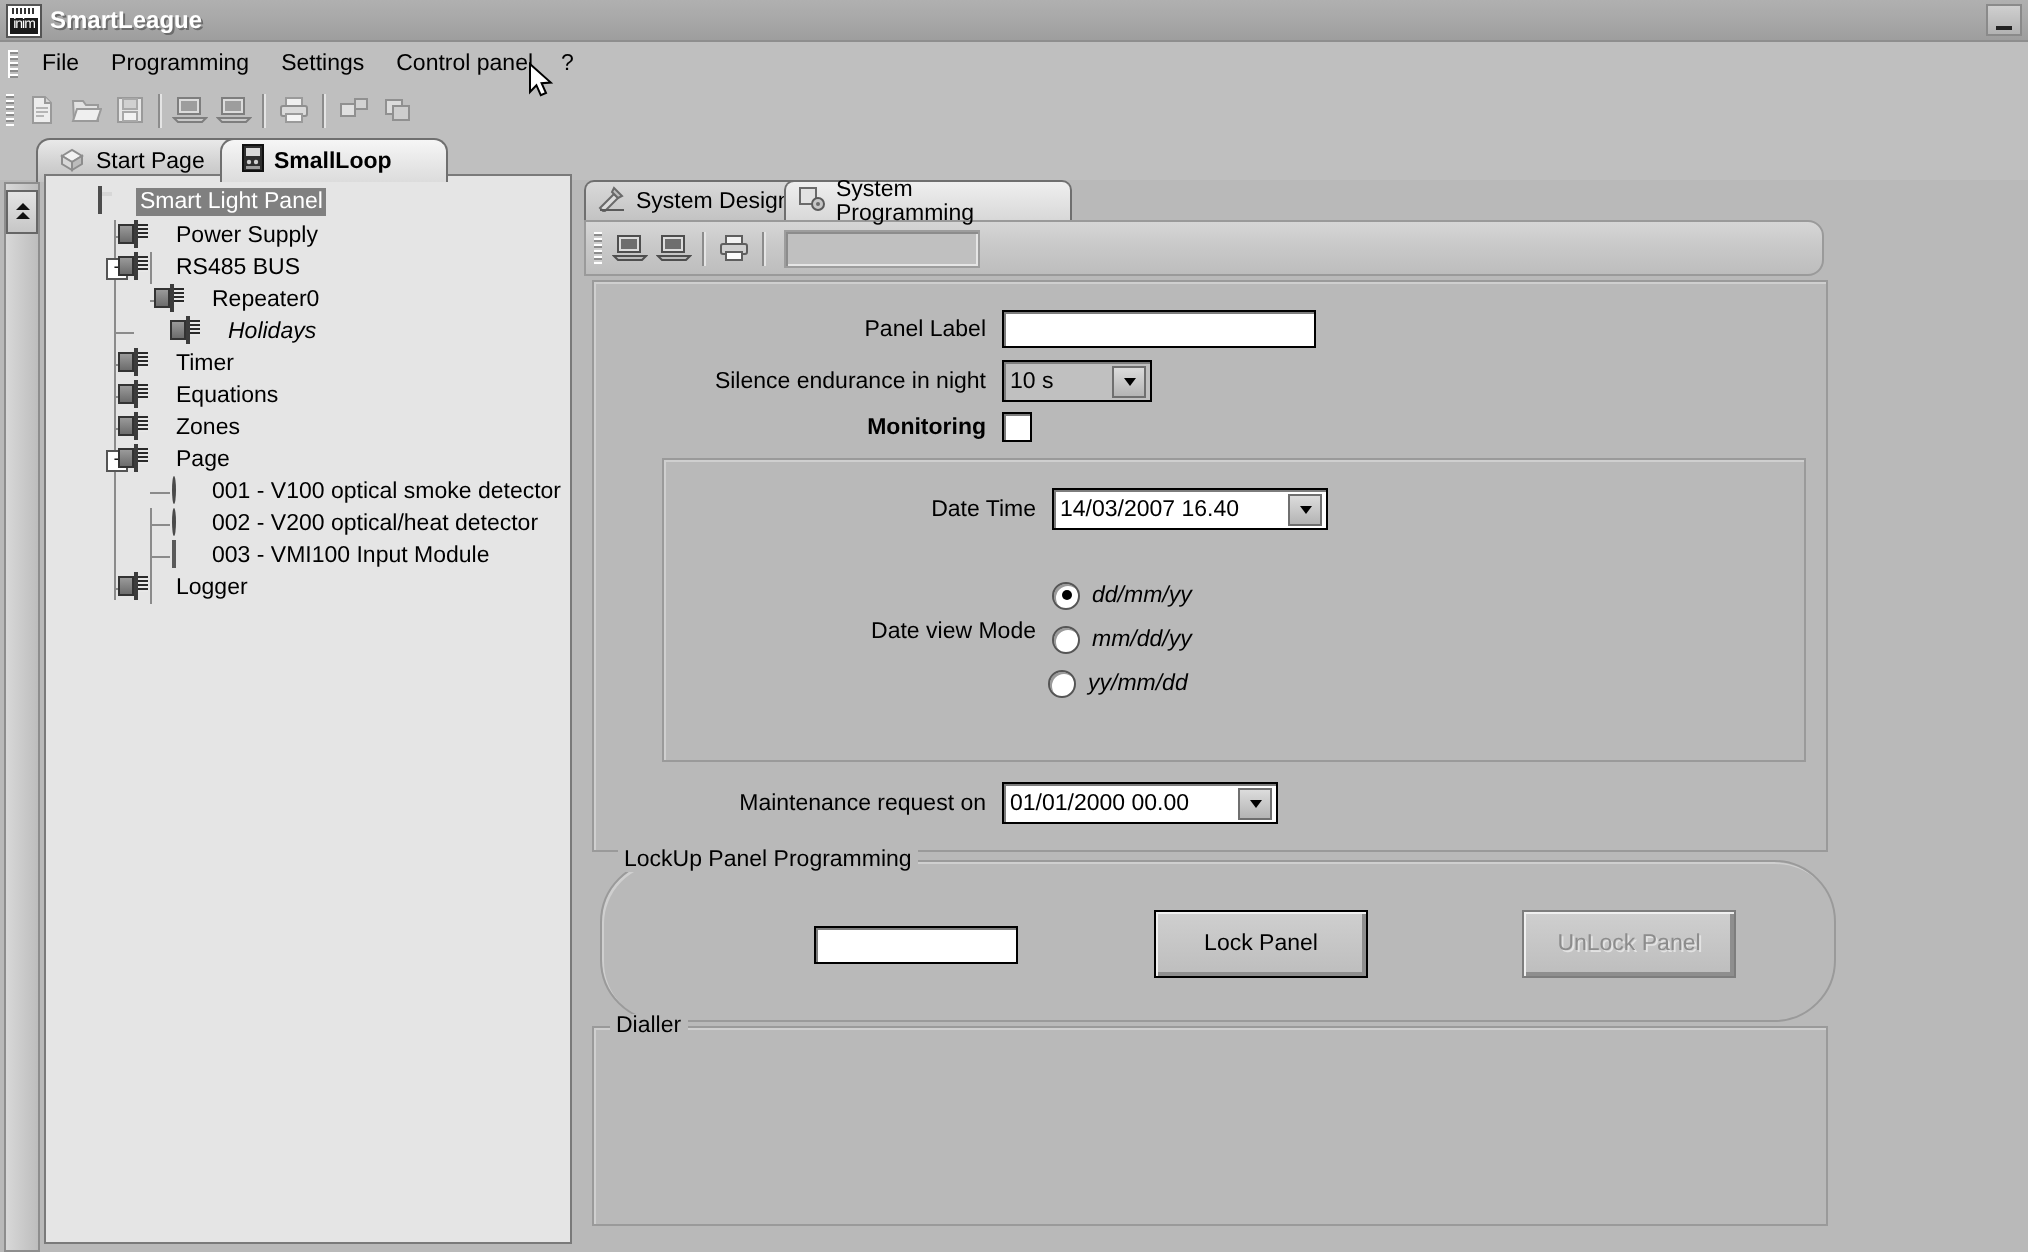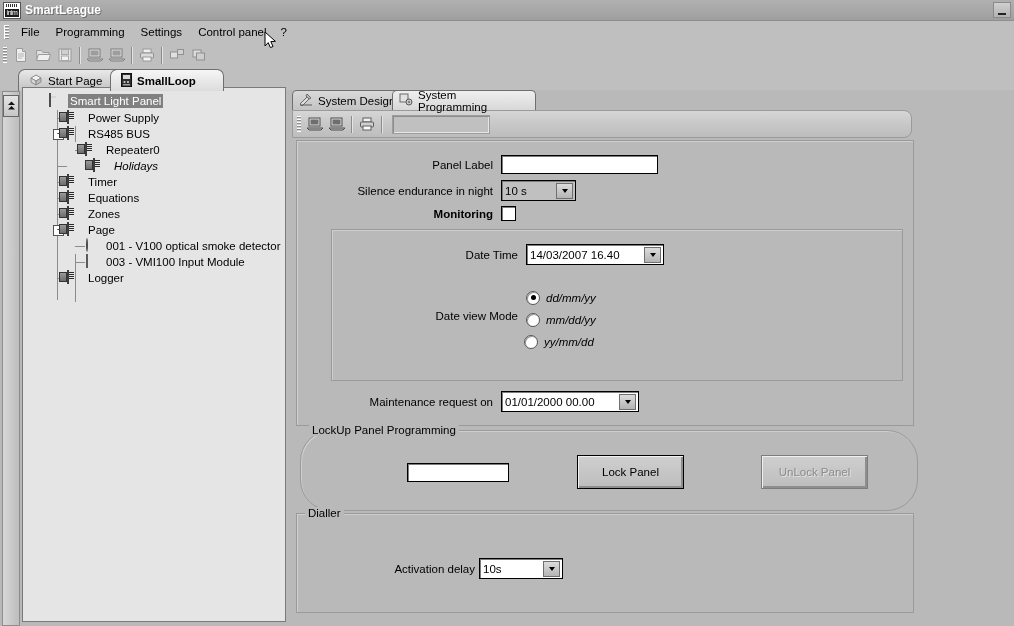--- a/index.html
+++ b/index.html
@@ -445,20 +445,25 @@
         <span class="ico"><span class="ico-mod"></span></span>
         <span class="lbl">Page</span>
       </div>
 
       <div class="node" style="padding-left:62px;">
         <div class="tline" style="left:52px; top:8px; width:10px; height:1px;"></div>
         <span class="ico"><span class="ico-det"></span></span>
         <span class="lbl">001 - V100 optical smoke detector</span>
       </div>
 
+      <div class="node" style="padding-left:62px;">
+        <div class="tline" style="left:52px; top:8px; width:10px; height:1px;"></div>
+        <span class="ico"><span class="ico-det"></span></span>
+        <span class="lbl">002 - V200 optical/heat detector</span>
+      </div>
 
       <div class="node" style="padding-left:62px;">
         <div class="tline" style="left:52px; top:8px; width:10px; height:1px;"></div>
         <span class="ico"><span class="ico-inp"></span></span>
         <span class="lbl">003 - VMI100 Input Module</span>
       </div>
 
       <div class="node" style="padding-left:44px;">
         <div class="tline" style="left:34px; top:8px; width:10px; height:1px;"></div>
         <span class="ico"><span class="ico-mod"></span></span>
@@ -595,29 +600,20 @@
         </div>
 
         <div class="btn disabled" style="position:absolute; left:460px; top:24px; width:105px;">
           <span>UnLock Panel</span>
         </div>
       </div>
 
       <div class="gbox" style="position:absolute; left:4px; top:373px; width:616px; height:98px;">
         <div class="legend">Dialler</div>
 
-        <div class="row" style="position:absolute; left:0; top:44px; width:600px;">
-          <div class="lab" style="width:178px;">Activation delay</div>
-          <div class="cbo white" style="width:82px; margin-left:4px;">
-            <span class="val">10s</span>
-            <span class="arrow">
-                <i></i>
-              </span>
-          </div>
-        </div>
       </div>
 
     </div>
   </div>
 
   <div class="cursor" style="left:264px; top:31px;">
     <svg width="14" height="20" viewBox="0 0 14 20">
       <path d="M1 1l0 14 3.2-3.4 2.2 5 2.6-1.1-2.2-4.9 4.6-0.3z" fill="#fff" stroke="#000" stroke-width="1"></path>
     </svg>
   </div>

